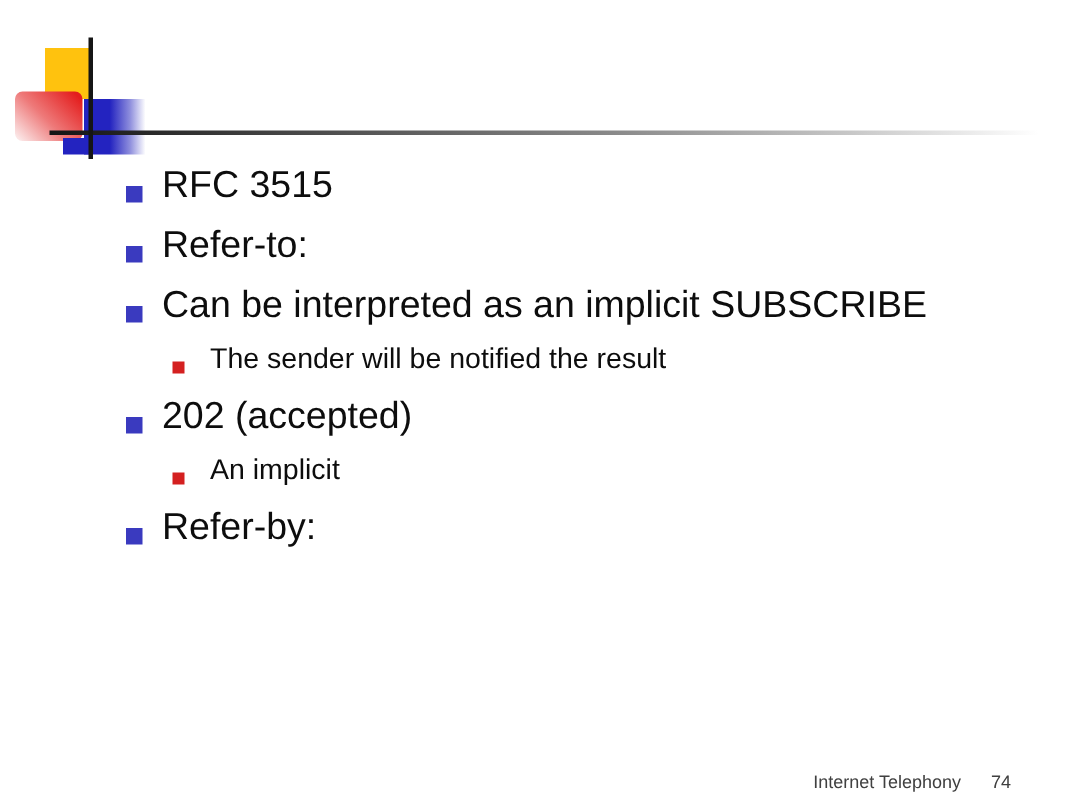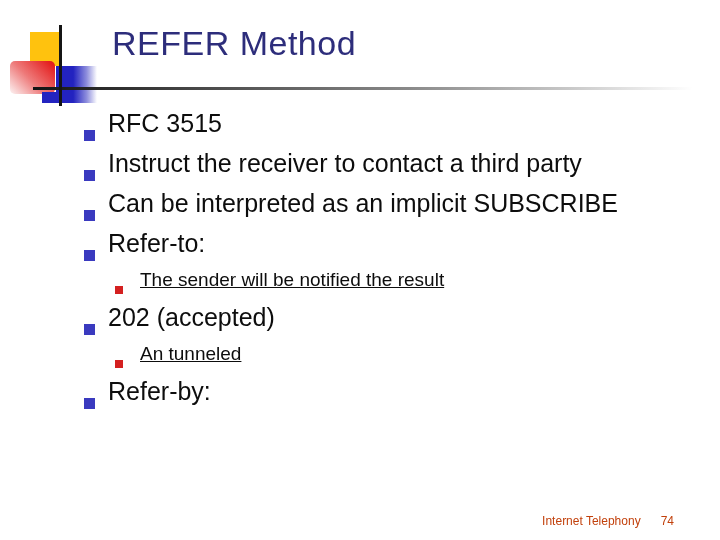--- a/index.html
+++ b/index.html
@@ -44,86 +44,81 @@
   .title {
     position: absolute; left: 112px; top: 24px; margin: 0;
     font-size: 34px; font-weight: 400; letter-spacing: 0.5px;
     color: #2d2d7b; z-index: 5;
   }
   
   .content {
     position: absolute; left: 84px; top: 106px; width: 580px;
     color: #0d0d0d;
   }
-  .row { display: flex; align-items: flex-end; }
+  .row { display: flex; align-items: center; }
   .row.l1 {
     font-size: 25px; line-height: 35px; margin-bottom: 5px; white-space: nowrap;
   }
   .row.l1.wrap { white-space: normal; max-width: 525px; }
   .row.l1 .bullet {
     flex: none; width: 11px; height: 11px; background: #3a3abf;
     margin: 12px 13px 0 0;
   }
   .row.l2 {
     font-size: 19px; line-height: 28px; margin-bottom: 6px;
-    margin-left: 31px; white-space: nowrap; text-decoration: underline;
+    margin-left: 31px; white-space: nowrap;
   }
   .row.l2 .bullet {
     flex: none; width: 8px; height: 8px; background: #d42020;
     margin: 10px 17px 0 0;
   }
   
   .footer {
     position: absolute; top: 514px; right: 46px;
     display: flex; gap: 20px;
-    font-size: 12px; color: #c2410c;
+    font-size: 12px; color: #404040;
   }
 </style>
 </head>
 <body>
 
 <div class="slide">
 
   <div class="orn-yellow"></div>
   <div class="orn-red"></div>
   <div class="orn-blue-main"></div>
   <div class="orn-blue-small"></div>
   <div class="orn-hline"></div>
   <div class="orn-vline"></div>
 
-  <h1 class="title">REFER Method</h1>
 
   <div class="content">
     <div class="row l1">
       <span class="bullet"></span>
       <span>RFC 3515</span>
     </div>
     <div class="row l1">
       <span class="bullet"></span>
-      <span>Instruct the receiver to contact a third party</span>
+      <span>Refer-to:</span>
     </div>
     <div class="row l1">
       <span class="bullet"></span>
       <span>Can be interpreted as an implicit SUBSCRIBE</span>
-    </div>
-    <div class="row l1">
-      <span class="bullet"></span>
-      <span>Refer-to:</span>
     </div>
     <div class="row l2">
       <span class="bullet"></span>
       <span>The sender will be notified the result</span>
     </div>
     <div class="row l1">
       <span class="bullet"></span>
       <span>202 (accepted)</span>
     </div>
     <div class="row l2">
       <span class="bullet"></span>
-      <span>An tunneled</span>
+      <span>An implicit</span>
     </div>
     <div class="row l1">
       <span class="bullet"></span>
       <span>Refer-by:</span>
     </div>
   </div>
 
   <div class="footer">
     <span>Internet Telephony</span>
     <span>74</span>

